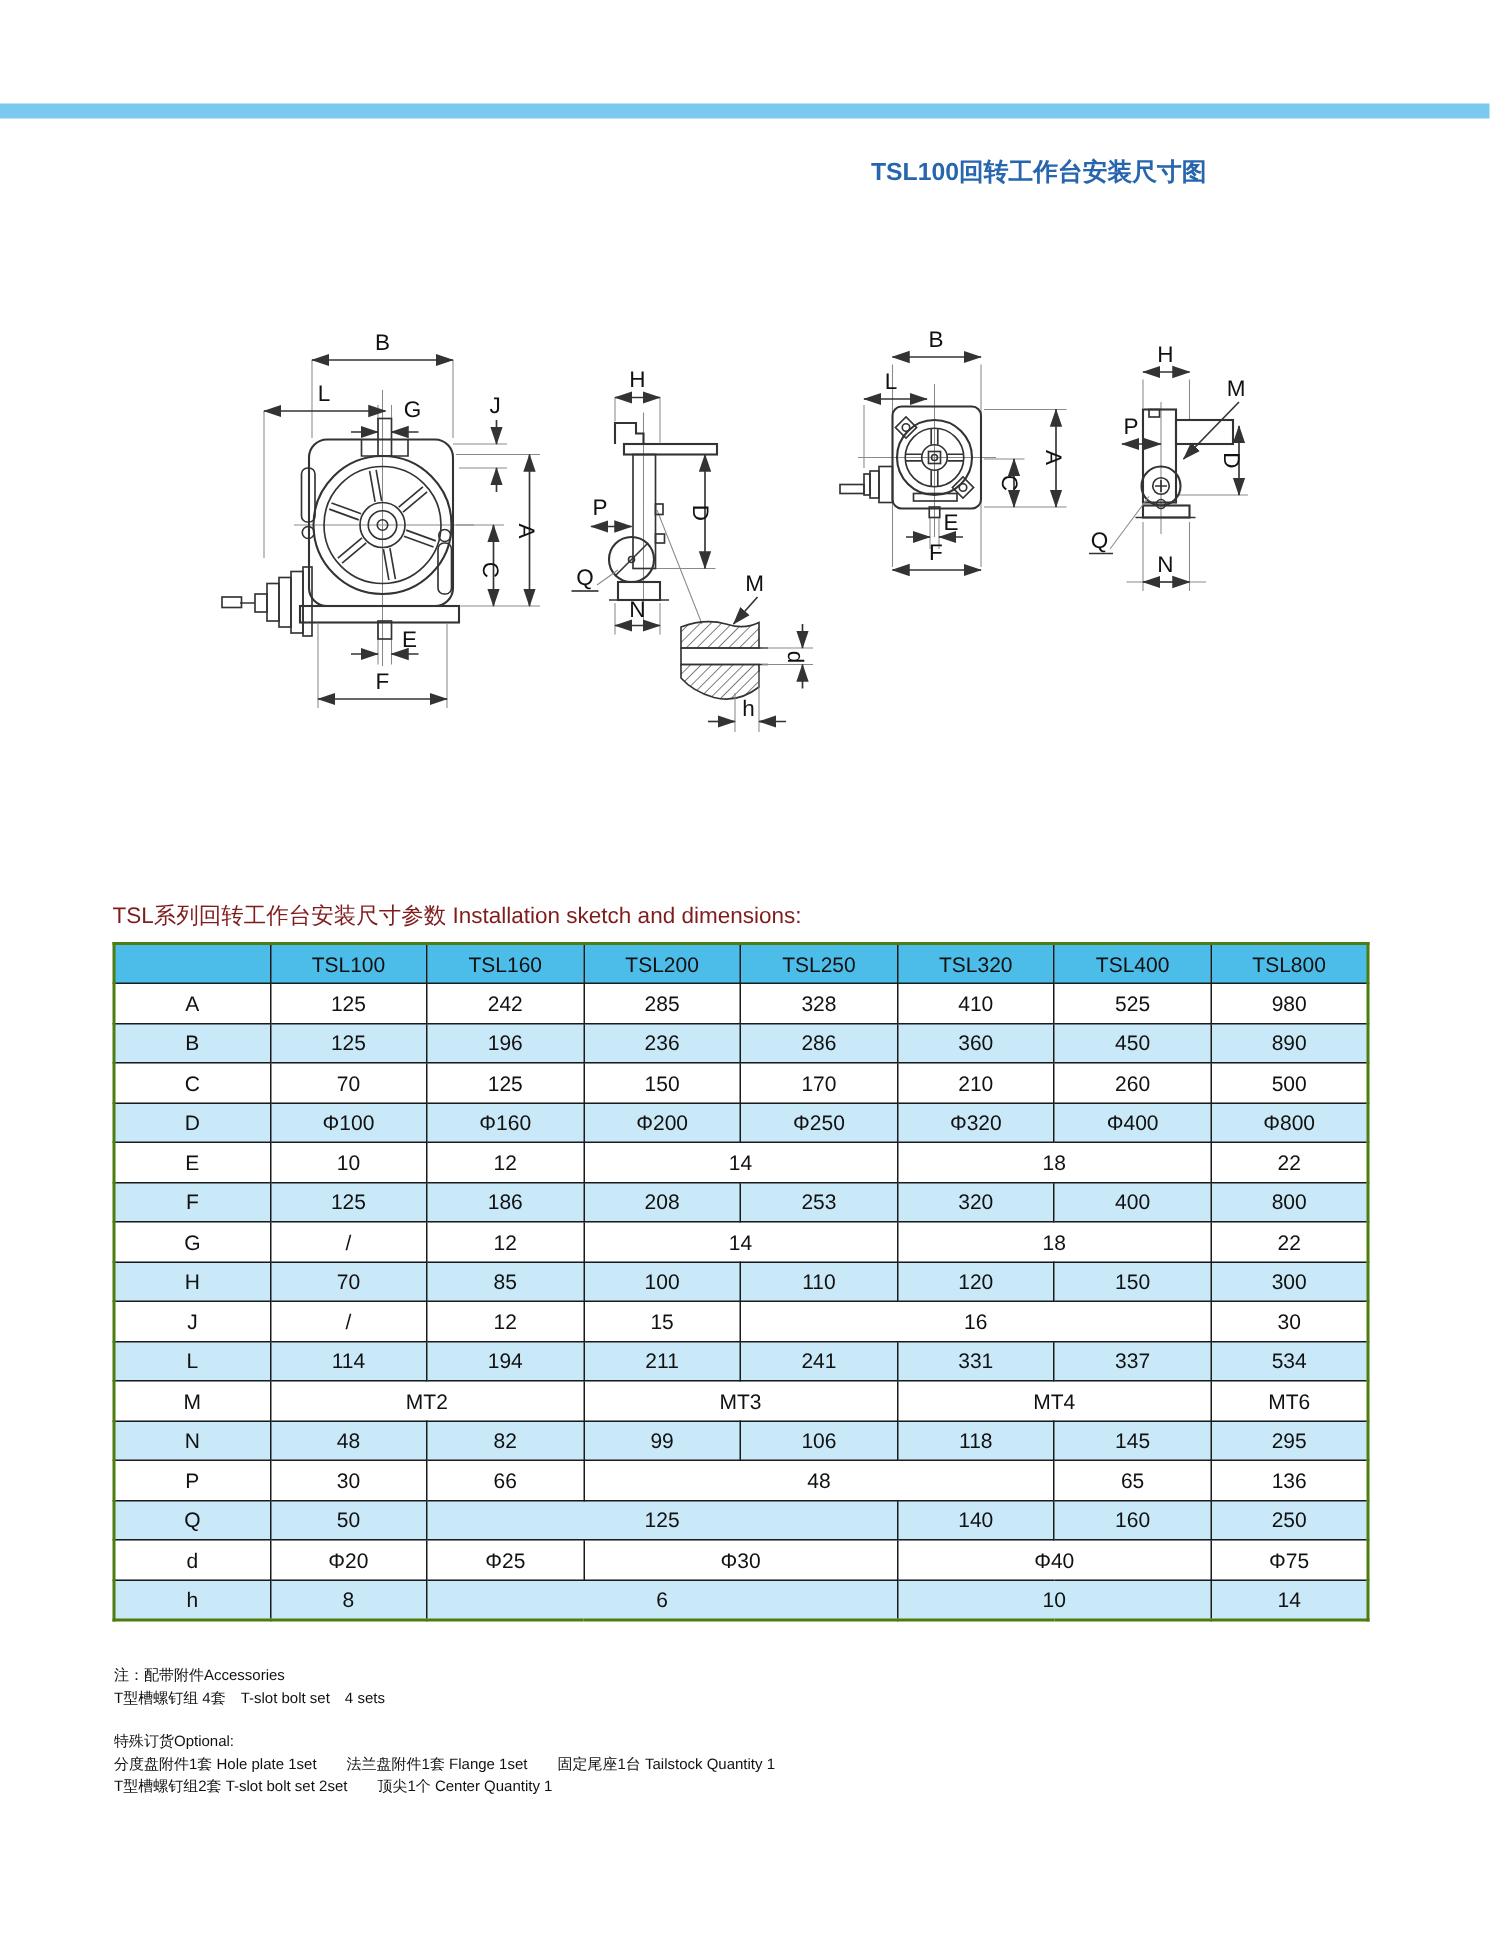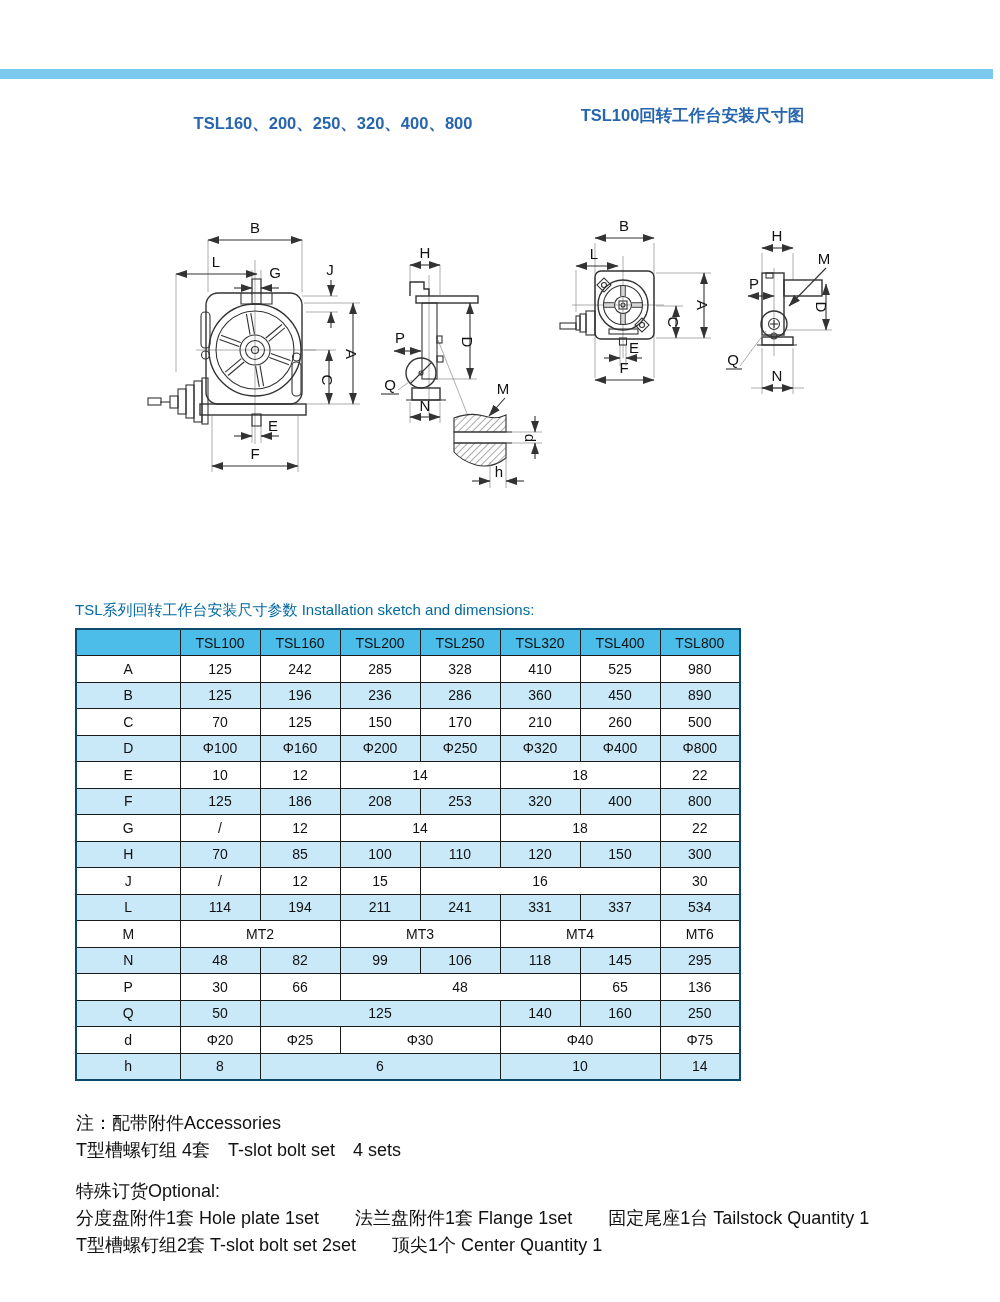--- a/index.html
+++ b/index.html
@@ -7,38 +7,37 @@
   .page { position:relative; width:1000px; height:1302px; background:#ffffff; margin:0 auto; overflow:hidden; }
   .top-bar { position:absolute; left:0; top:69px; width:993px; height:10px; background:var(--topbar,#7bc9ee); }
   .title-block { position:absolute; text-align:center; color:var(--title,#2766ae); font-weight:bold; font-size:16.5px; line-height:1.45; }
   .title-left { left:158px; top:112px; width:350px; }
   .title-right { left:545px; top:104px; width:295px; }
   .sketch { position:absolute; }
   .dim { stroke:#333; stroke-width:1.1; fill:none; }
   .dim2 { stroke:#333; stroke-width:1.4; fill:none; }
   .thin { stroke:#8a8a8a; stroke-width:0.7; fill:none; }
   text.lbl { font-family:"Liberation Sans",sans-serif; font-size:15px; fill:#111; text-anchor:middle; }
-  .table-title { position:absolute; left:75px; top:601px; font-size:15px; color:#0369a1; }
-  table.dims { position:absolute; left:75px; top:628px; width:666px; border-collapse:collapse; table-layout:fixed; border:2px solid #0c4a6e; }
+  .table-title { position:absolute; left:75px; top:601px; font-size:15px; color:#7f1d1d; }
+  table.dims { position:absolute; left:75px; top:628px; width:838px; border-collapse:collapse; table-layout:fixed; border:2px solid #4d7c0f; }
   table.dims th, table.dims td { border:1px solid #1b1b1b; height:26.5px; text-align:center; vertical-align:middle; font-size:14px; font-weight:normal; color:#111; padding:0; }
   table.dims thead th { background:var(--hdr,#4cbde9); }
   table.dims th:first-child { width:104px; }
   table.dims tbody tr:nth-child(even) { background:var(--alt,#c9e8f8); }
-  .notes { position:absolute; left:76px; top:1110px; font-size:18px; color:#111; line-height:1.5; }
+  .notes { position:absolute; left:76px; top:1110px; font-size:10px; color:#111; line-height:1.5; }
   .notes .gap { height:14px; }
 </style>
 </head>
 <body>
 
 <div class="page">
 
   <div class="top-bar"></div>
 
   <div class="title-block title-left">
-    <div>TSL160、200、250、320、400、800</div>
   </div>
   <div class="title-block title-right">
     <div>TSL100回转工作台安装尺寸图</div>
   </div>
 
   <svg class="sketch" style="left:146px; top:200px;" width="235" height="295" viewBox="0 0 235 295">
     <defs>
       <marker id="m1" viewBox="0 0 10 8" markerWidth="11" markerHeight="9" refX="9.5" refY="4" orient="auto-start-reverse">
         <path d="M0,0.6 L10,4 L0,7.4 Z" fill="#333"></path>
       </marker>

